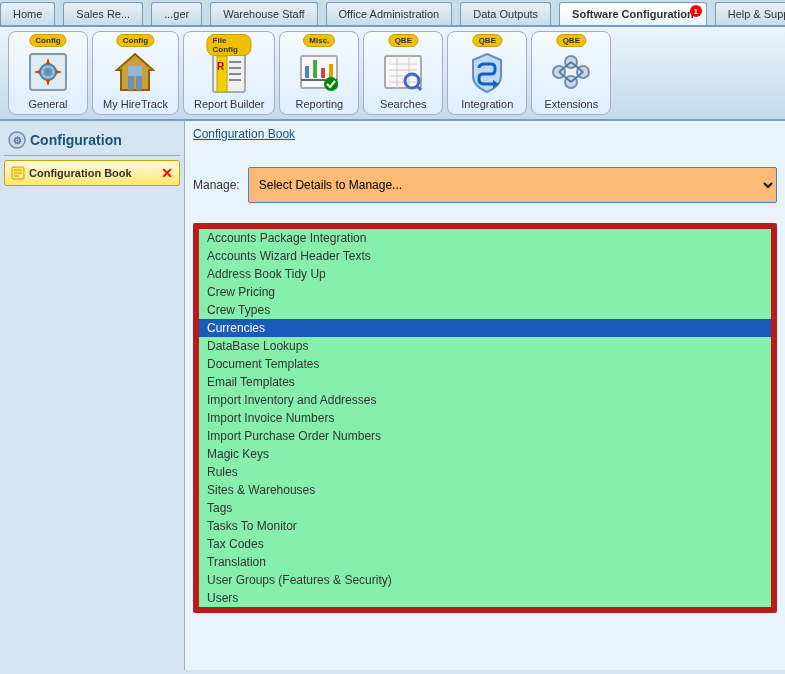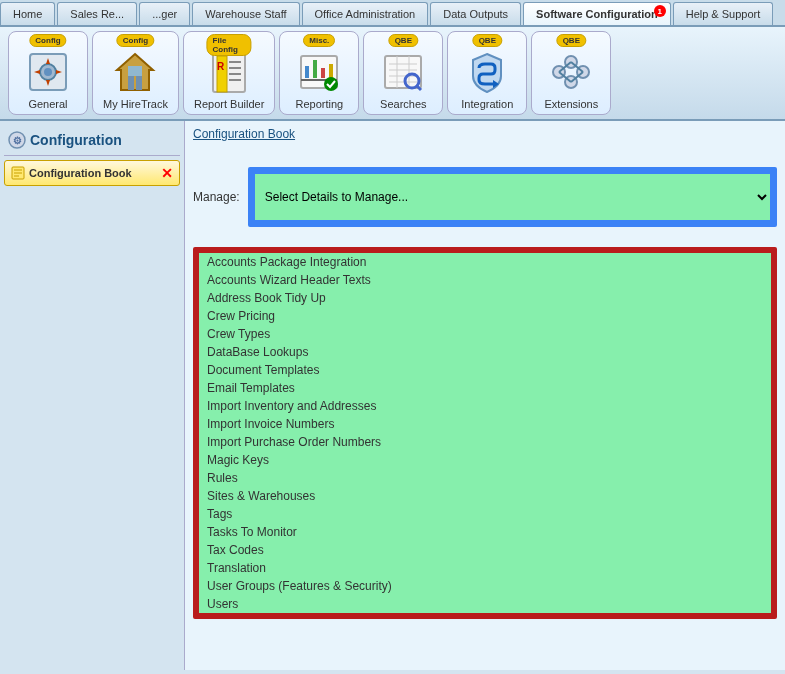--- a/index.html
+++ b/index.html
@@ -14,21 +14,21 @@
     }
     .nav-tab {
       padding: 5px 12px;
       border: 1px solid #7a9cb8;
       border-bottom: none;
       background: linear-gradient(to bottom, #e8f0f8, #c8dcea);
       cursor: pointer;
       font-size: 11px;
       color: #333;
       border-radius: 3px 3px 0 0;
-      margin-right: 2px;
+      margin-right: 8px;
       white-space: nowrap;
     }
     .nav-tab.active { background: linear-gradient(to bottom, #fff, #e8f4fc); font-weight: bold; }
     .nav-tab.notification { position: relative; }
     .notif-badge {
       position: absolute;
       top: 2px; right: 4px;
       background: red;
       color: white;
       font-size: 8px;
@@ -147,25 +147,25 @@
       gap: 8px;
       margin: 20px 0;
     }
     .manage-label {
       font-size: 12px;
       color: #333;
       white-space: nowrap;
     }
     .manage-select {
       flex: 1;
-      padding: 15px 6px;
-      border: 7px solid #3b82f6;
+      padding: 9px 6px;
+      border: 1px solid #3b82f6;
       border-radius: 2px;
       font-size: 12px;
-      background: #86efac;
+      background: #fdba74;
     }
 
     
     .dropdown-list {
       border: 6px solid #b91c1c;
       background: #86efac;
       border-radius: 2px;
       overflow-y: auto;
       max-height: 400px;
     }
@@ -349,20 +349,21 @@
     <div class="manage-row">
       <span class="manage-label">Manage:</span>
       <select class="manage-select"><option>Select Details to Manage...</option></select>
     </div>
     <div class="dropdown-list" id="dropdown-list">
     <div class="dropdown-item">Accounts Package Integration</div>
         <div class="dropdown-item">Accounts Wizard Header Texts</div>
         <div class="dropdown-item">Address Book Tidy Up</div>
         <div class="dropdown-item">Crew Pricing</div>
         <div class="dropdown-item">Crew Types</div>
+        <div class="dropdown-item selected">Currencies</div>
         <div class="dropdown-item">DataBase Lookups</div>
         <div class="dropdown-item">Document Templates</div>
         <div class="dropdown-item">Email Templates</div>
         <div class="dropdown-item">Import Inventory and Addresses</div>
         <div class="dropdown-item">Import Invoice Numbers</div>
         <div class="dropdown-item">Import Purchase Order Numbers</div>
         <div class="dropdown-item">Magic Keys</div>
         <div class="dropdown-item">Rules</div>
         <div class="dropdown-item">Sites &amp; Warehouses</div>
         <div class="dropdown-item">Tags</div>

